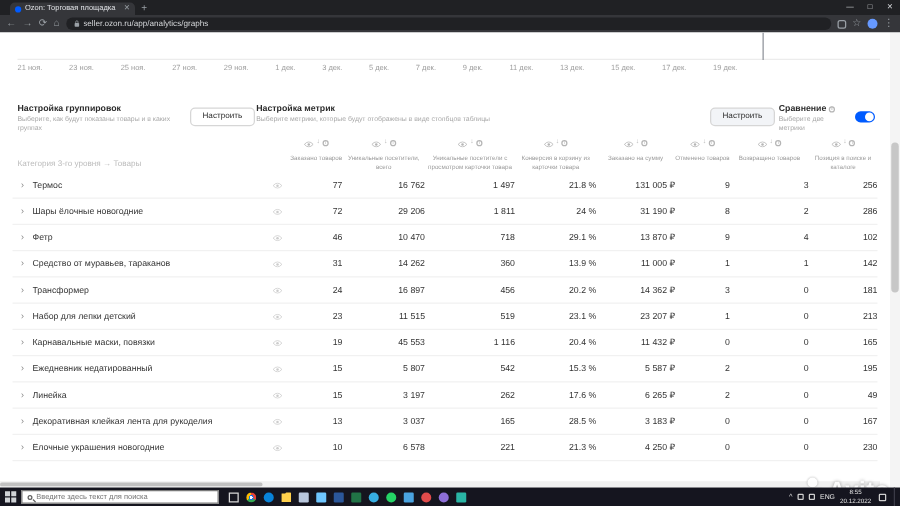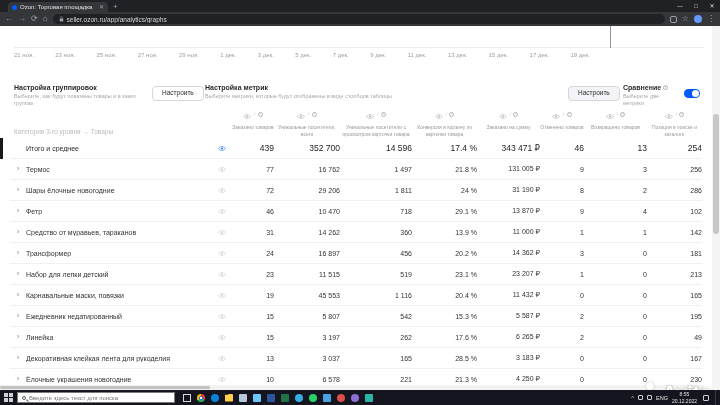--- a/index.html
+++ b/index.html
@@ -283,38 +283,20 @@
                 </svg></span>
               <span class="sort-arrow">↓</span>
               <span class="info-dot">i</span>
             </div>
             <div class="hlabel">Позиция в поиске и каталоге</div>
           </div>
         </div>
     </div>
 
     <div class="tbody" id="tbody">
-        <div class="grid row total">
-          <div class="chev"></div>
-          <div class="rname">Итого и среднее</div>
-          <div class="eye">
-            <svg width="8" height="5" viewBox="0 0 16 10">
-              <path d="M1 5 Q8 -3 15 5 Q8 13 1 5Z" fill="none" stroke="currentColor" stroke-width="1.3"></path>
-              <circle cx="8" cy="5" r="2" fill="currentColor"></circle>
-            </svg>
-          </div>
-          <div class="num">439</div>
-          <div class="num">352 700</div>
-          <div class="num">14 596</div>
-          <div class="num">17.4 %</div>
-          <div class="num">343 471 ₽</div>
-          <div class="num">46</div>
-          <div class="num">13</div>
-          <div class="num">254</div>
-        </div>
         <div class="grid row">
           <div class="chev">›</div>
           <div class="rname">Термос</div>
           <div class="eye">
             <svg width="8" height="5" viewBox="0 0 16 10">
               <path d="M1 5 Q8 -3 15 5 Q8 13 1 5Z" fill="none" stroke="currentColor" stroke-width="1.3"></path>
               <circle cx="8" cy="5" r="2" fill="currentColor"></circle>
             </svg>
           </div>
           <div class="num">77</div>

